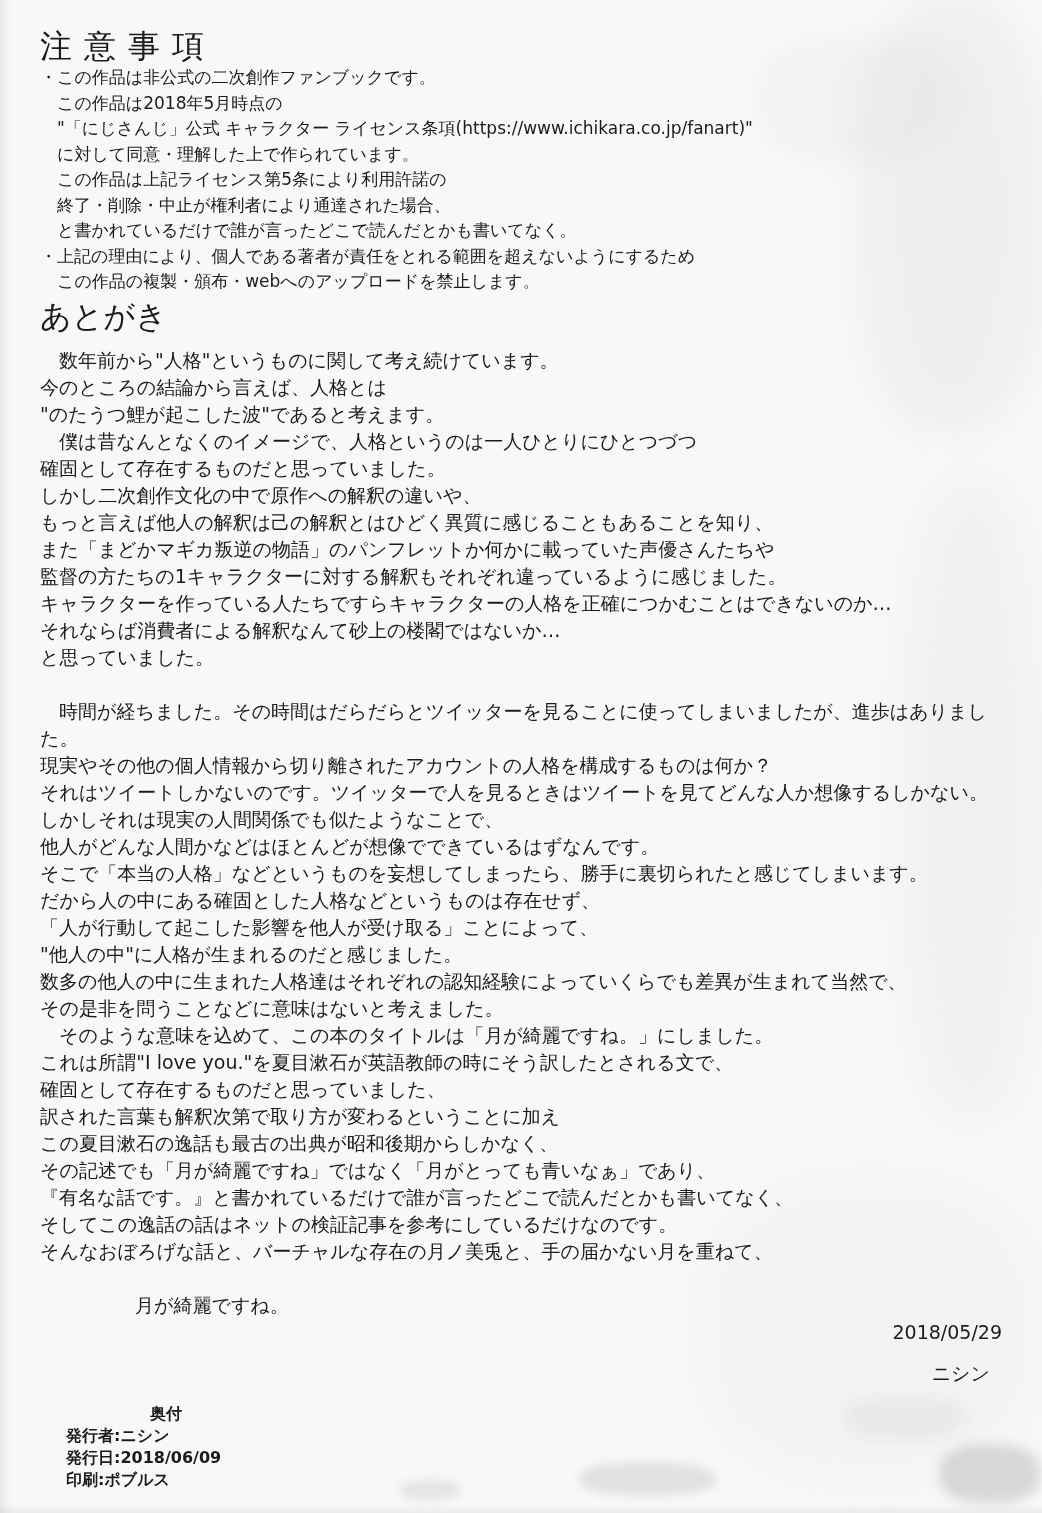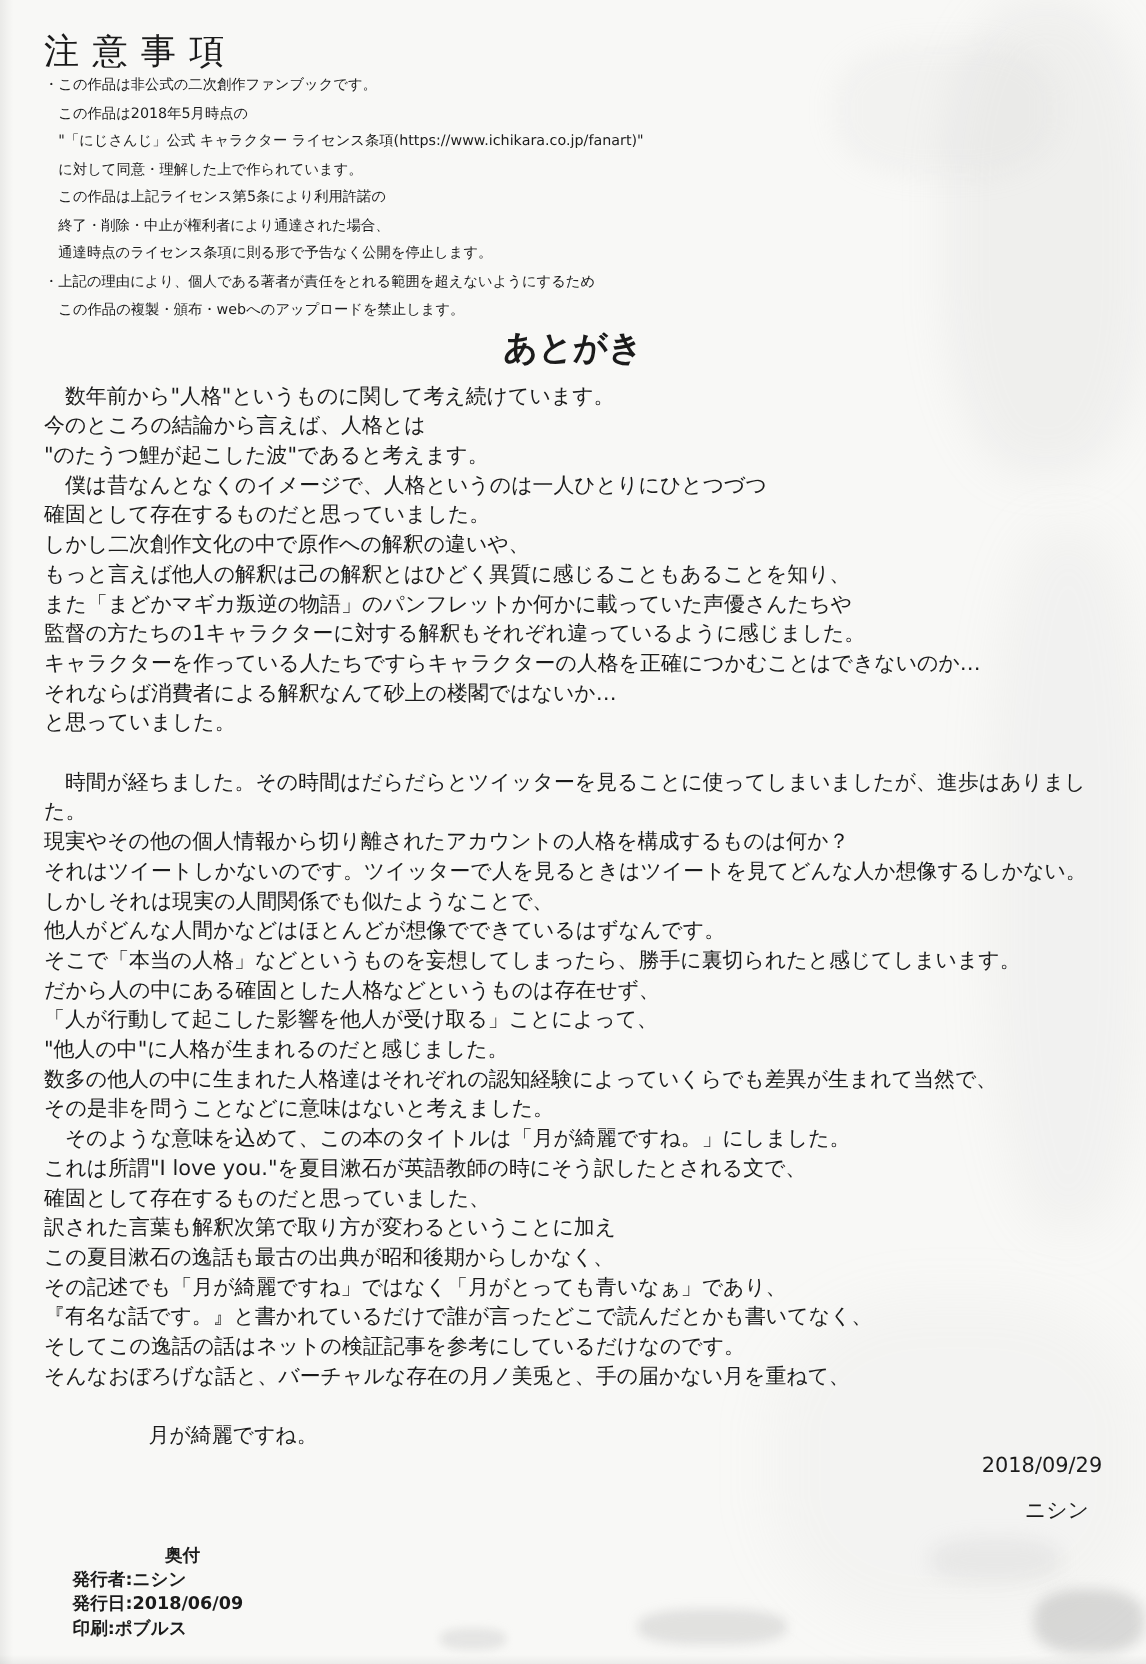--- a/index.html
+++ b/index.html
@@ -26,31 +26,31 @@
   
   .notice-title {
     margin: 0;
     font-size: 32px;
     font-weight: 500;
     letter-spacing: 12px;
     line-height: 37px;
     white-space: pre-wrap;
   }
   .nline {
-    font-size: 13px;
+    font-size: 17px;
     line-height: 25.5px;
     min-height: 25.5px;
     white-space: pre-wrap;
   }
   
   .afterword-title {
     margin: 4px 0 14px 0;
     font-size: 31px;
-    font-weight: bold;
-    text-align: center;
+    font-weight: normal;
+    text-align: left;
     line-height: 34px;
     white-space: pre-wrap;
   }
   .aline {
     font-size: 19px;
     line-height: 27px;
     min-height: 27px;
     white-space: pre-wrap;
   }
   .afterword-date, .afterword-sign {
@@ -123,21 +123,21 @@
 
     <section>
       <h1 class="notice-title">注意事項</h1>
       <div>
           <div class="nline">・この作品は非公式の二次創作ファンブックです。</div>
           <div class="nline">　この作品は2018年5月時点の</div>
           <div class="nline">　"「にじさんじ」公式 キャラクター ライセンス条項(https://www.ichikara.co.jp/fanart)"</div>
           <div class="nline">　に対して同意・理解した上で作られています。</div>
           <div class="nline">　この作品は上記ライセンス第5条により利用許諾の</div>
           <div class="nline">　終了・削除・中止が権利者により通達された場合、</div>
-          <div class="nline">　通達時点のライセンス条項に則る形で予告なく公開を停止します。</div>
+          <div class="nline">　と書かれているだけで誰が言ったどこで読んだとかも書いてなく。</div>
           <div class="nline">・上記の理由により、個人である著者が責任をとれる範囲を超えないようにするため</div>
           <div class="nline">　この作品の複製・頒布・webへのアップロードを禁止します。</div>
         </div>
     </section>
 
     <section>
       <h2 class="afterword-title">あとがき</h2>
       <div>
           <div class="aline">　数年前から"人格"というものに関して考え続けています。</div>
           <div class="aline">今のところの結論から言えば、人格とは</div>
@@ -168,21 +168,21 @@
           <div class="aline">確固として存在するものだと思っていました、</div>
           <div class="aline">訳された言葉も解釈次第で取り方が変わるということに加え</div>
           <div class="aline">この夏目漱石の逸話も最古の出典が昭和後期からしかなく、</div>
           <div class="aline">その記述でも「月が綺麗ですね」ではなく「月がとっても青いなぁ」であり、</div>
           <div class="aline">『有名な話です。』と書かれているだけで誰が言ったどこで読んだとかも書いてなく、</div>
           <div class="aline">そしてこの逸話の話はネットの検証記事を参考にしているだけなのです。</div>
           <div class="aline">そんなおぼろげな話と、バーチャルな存在の月ノ美兎と、手の届かない月を重ねて、</div>
           <div class="aline"></div>
           <div class="aline">　　　　　月が綺麗ですね。</div>
         </div>
-      <div class="afterword-date">2018/09/29</div>
+      <div class="afterword-date">2018/05/29</div>
       <div class="afterword-sign">ニシン</div>
     </section>
 
     <section class="colophon">
       <div class="colophon-title">奥付</div>
       <div>
           <div class="cline">発行者:ニシン</div>
           <div class="cline">発行日:2018/06/09</div>
           <div class="cline">印刷:ポブルス</div>
         </div>

